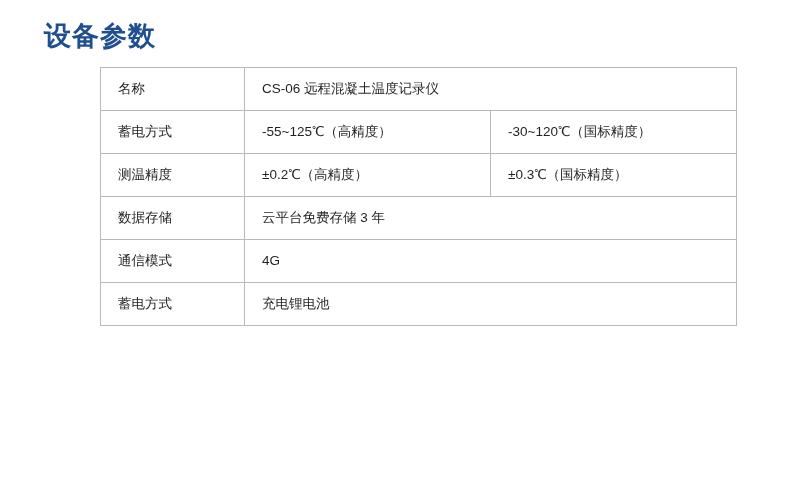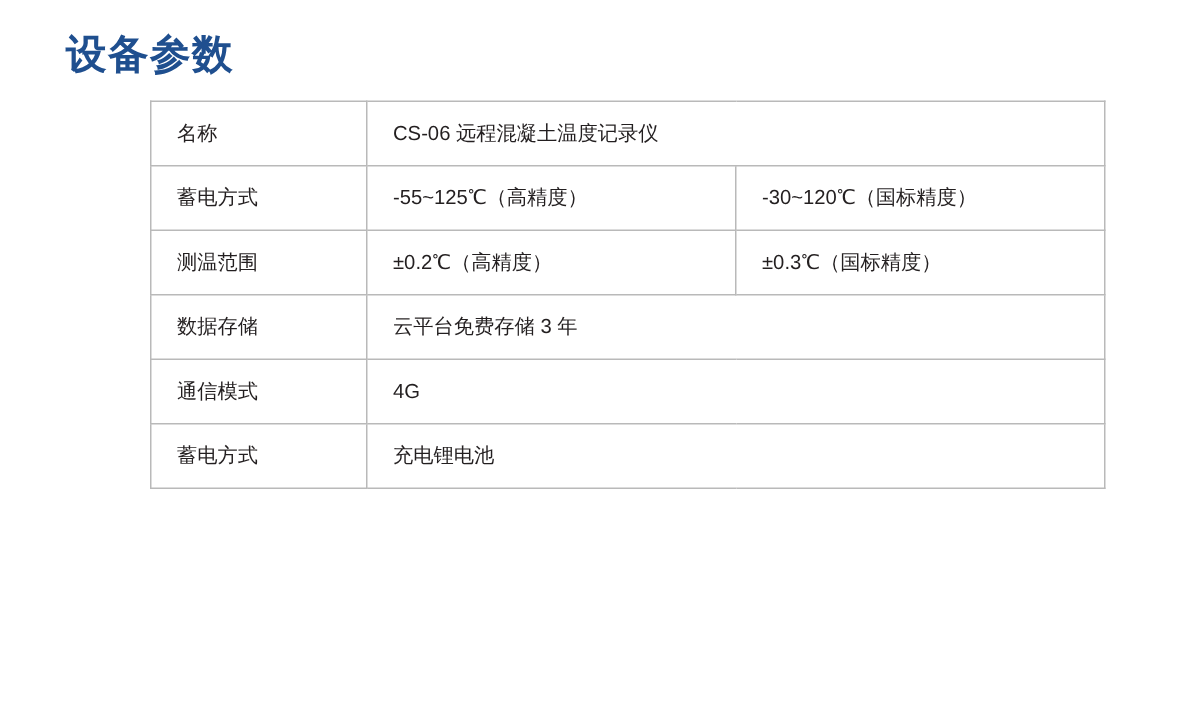--- a/index.html
+++ b/index.html
@@ -74,21 +74,21 @@
 
 
       <tr>
         <td class="col-label">蓄电方式</td>
         <td class="col-val-half">-55~125℃（高精度）</td>
         <td class="col-val-half">-30~120℃（国标精度）</td>
       </tr>
 
 
       <tr>
-        <td class="col-label">测温范围</td>
+        <td class="col-label">测温精度</td>
         <td class="col-val-half">±0.2℃（高精度）</td>
         <td class="col-val-half">±0.3℃（国标精度）</td>
       </tr>
 
 
       <tr>
         <td class="col-label">数据存储</td>
         <td class="col-val-wide" colspan="2">云平台免费存储 3 年</td>
       </tr>
 

